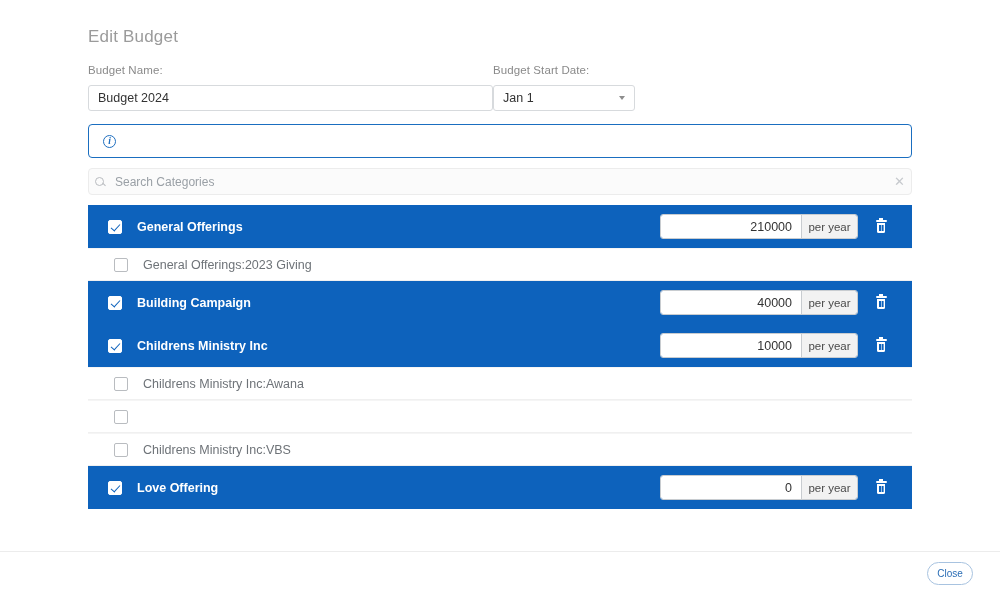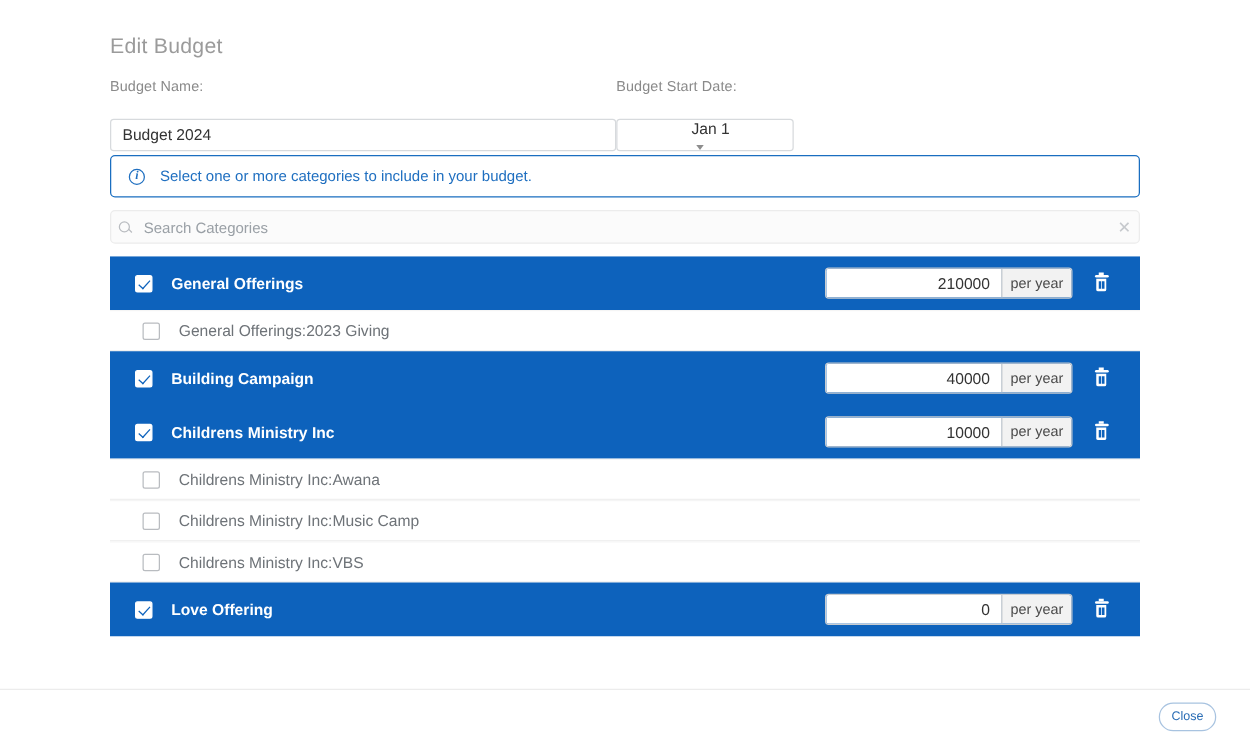--- a/index.html
+++ b/index.html
@@ -33,21 +33,21 @@
     width: 824px;
     display: flex;
     gap: 0;
   }
   .field-group { display: flex; flex-direction: column; }
   .field-group.name { width: 405px; }
   .field-group.date { width: 320px; margin-left: 0; }
   .field-label {
     font-size: 11.5px;
     color: #8a8a8a;
-    margin-bottom: 19px;
+    margin-bottom: 9px;
     letter-spacing: .1px;
   }
   .text-input {
     height: 26px;
     border: 1px solid #d7dadd;
     border-radius: 3px;
     background: #fff;
     font-size: 12.5px;
     color: #333;
     padding: 0 9px;
@@ -58,21 +58,21 @@
   .date-selects { display: flex; gap: 12px; }
   .select-wrap {
     position: relative;
     height: 26px;
     border: 1px solid #d7dadd;
     border-radius: 3px;
     background: #fff;
     display: flex;
     align-items: center;
   }
-  .select-wrap.month { width: 142px; flex-direction: column; }
+  .select-wrap.month { width: 142px; }
   .select-wrap.year  { width: 168px; }
   .select-value {
     font-size: 12.5px;
     color: #333;
     padding-left: 9px;
     flex: 1;
   }
   .caret {
     width: 0; height: 0;
     border-left: 3.5px solid transparent;
@@ -340,21 +340,20 @@
         <div class="select-wrap month">
           <span class="select-value">Jan 1</span>
           <span class="caret"></span>
         </div>
       </div>
     </div>
   </div>
 
   <div class="info-banner">
     <span class="info-icon">i</span>
-    <span class="info-text">Select one or more categories to include in your budget.</span>
   </div>
 
   <div class="search-bar">
     <span class="search-icon"></span>
     <input class="search-input" type="text" placeholder="Search Categories" style="">
     <span class="clear-icon">✕</span>
   </div>
 
   <div class="cat-list" id="cat-list">
       <div class="cat-row selected">
@@ -408,21 +407,20 @@
             </span>
           </div>
         </div>
       </div>
       <div class="cat-row unselected sub">
         <span class="checkbox off"></span>
         <span class="cat-label">Childrens Ministry Inc:Awana</span>
       </div>
       <div class="cat-row unselected sub">
         <span class="checkbox off"></span>
-        <span class="cat-label">Childrens Ministry Inc:Music Camp</span>
       </div>
       <div class="cat-row unselected sub">
         <span class="checkbox off"></span>
         <span class="cat-label">Childrens Ministry Inc:VBS</span>
       </div>
       <div class="cat-row selected">
         <span class="checkbox on"></span>
         <span class="cat-label">Love Offering</span>
         <div class="row-right">
           <div class="amount-group">

